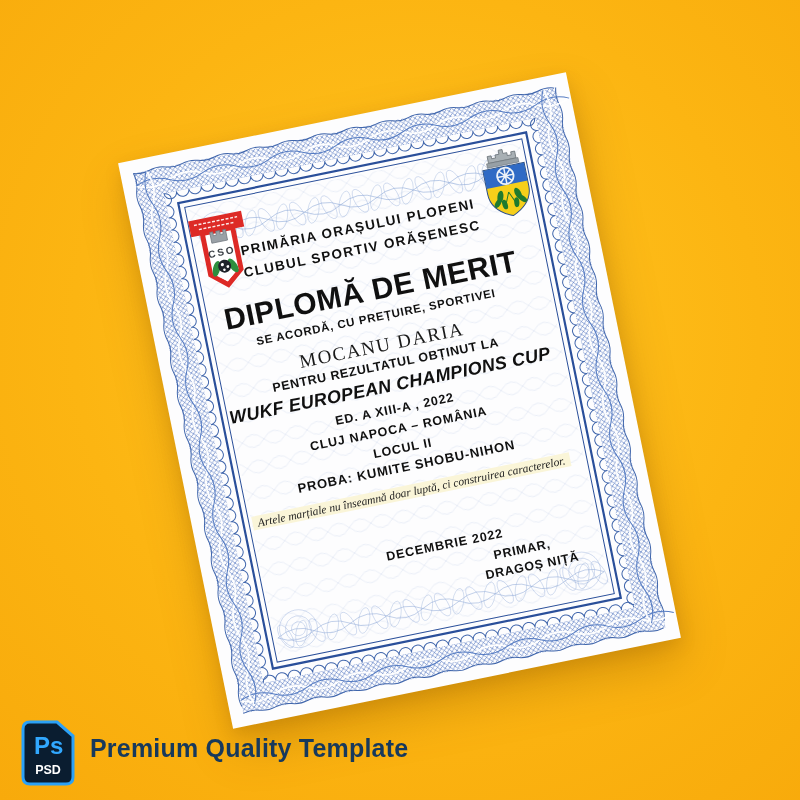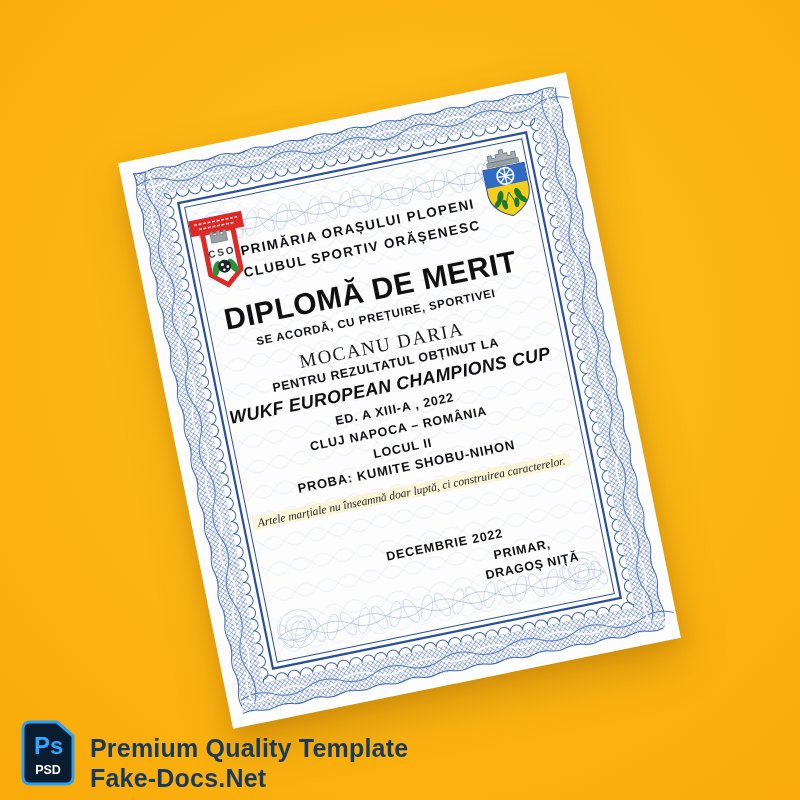--- a/index.html
+++ b/index.html
@@ -194,15 +194,14 @@
   </div>
 
   <svg class="promo-badge" viewBox="0 0 54 66">
     <path d="M9,2 H36 L52,16 V57 Q52,64 45,64 H9 Q2,64 2,57 V9 Q2,2 9,2 Z" fill="#0a1d30" stroke="#2ba1f6" stroke-width="3"></path>
     <text x="13" y="34" font-size="24" font-weight="bold" fill="#31a8ff" font-family="Liberation Sans, sans-serif">Ps</text>
     <text x="27" y="54" text-anchor="middle" font-size="12.5" font-weight="bold" fill="#ffffff" font-family="Liberation Sans, sans-serif">PSD</text>
   </svg>
 
   <div class="caption">
     <div>Premium Quality Template</div>
-    <div>Fake-Docs.Net</div>
   </div>
 </div>
 
 </body></html>

